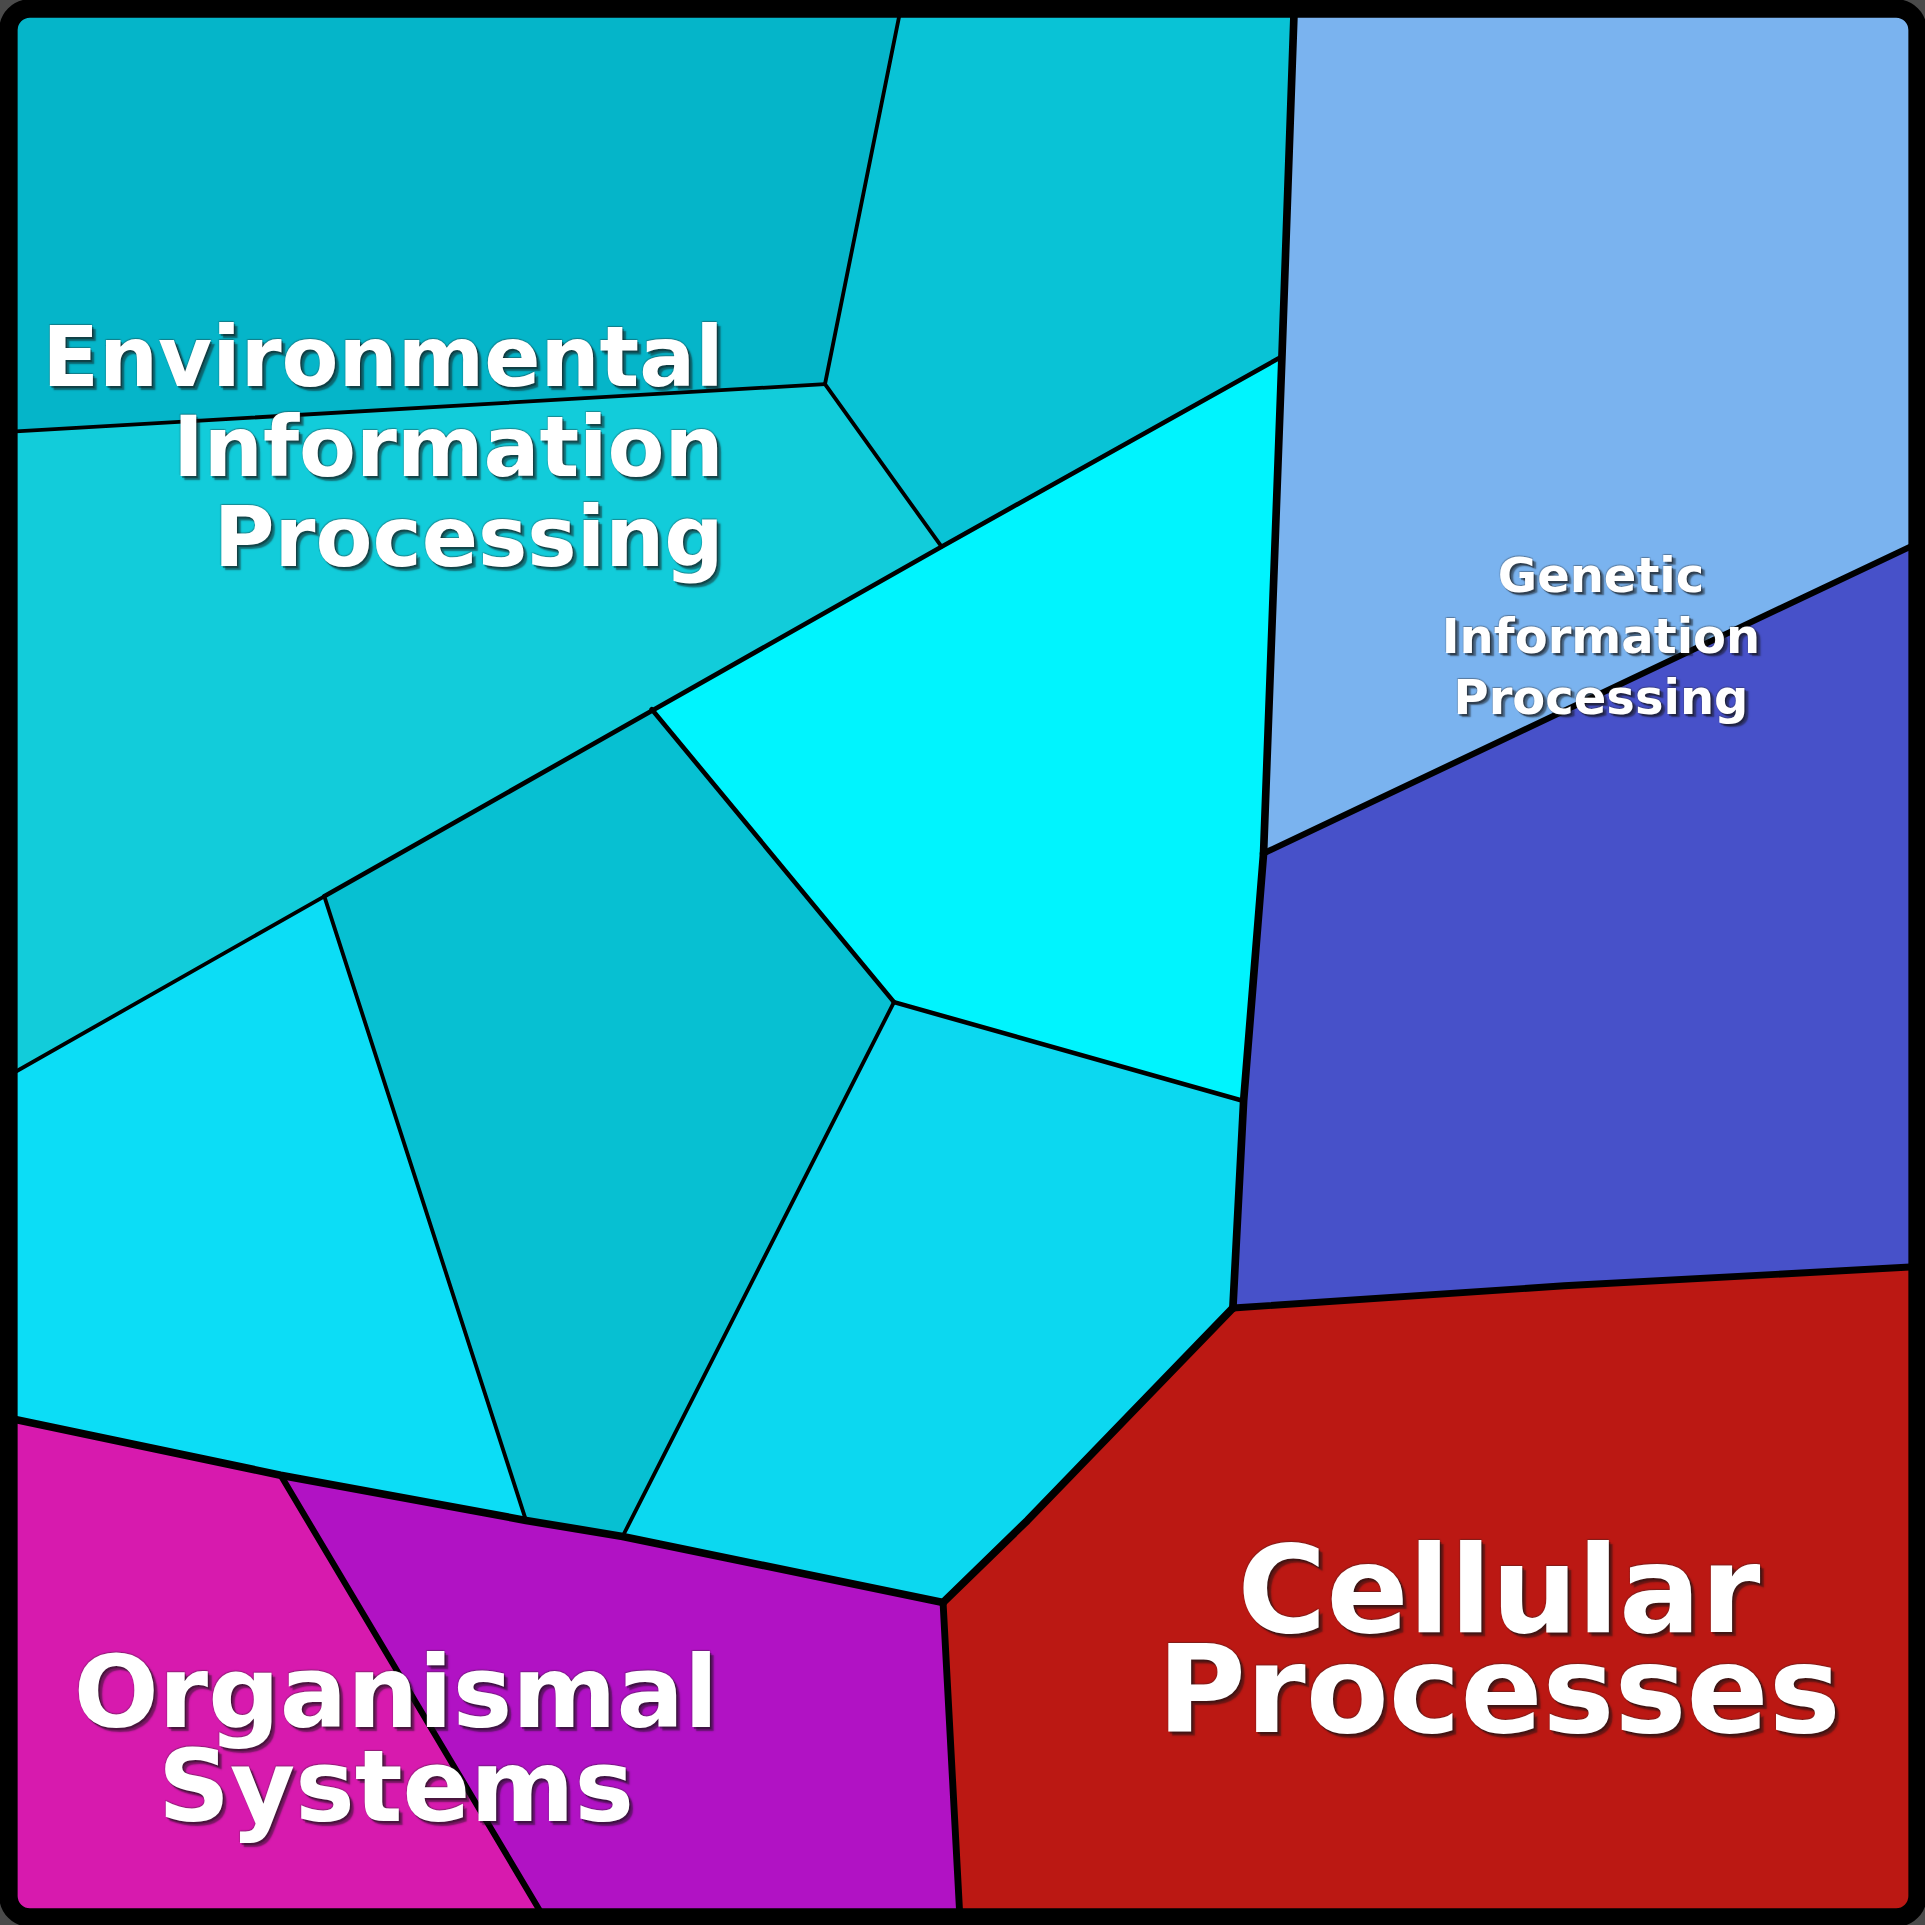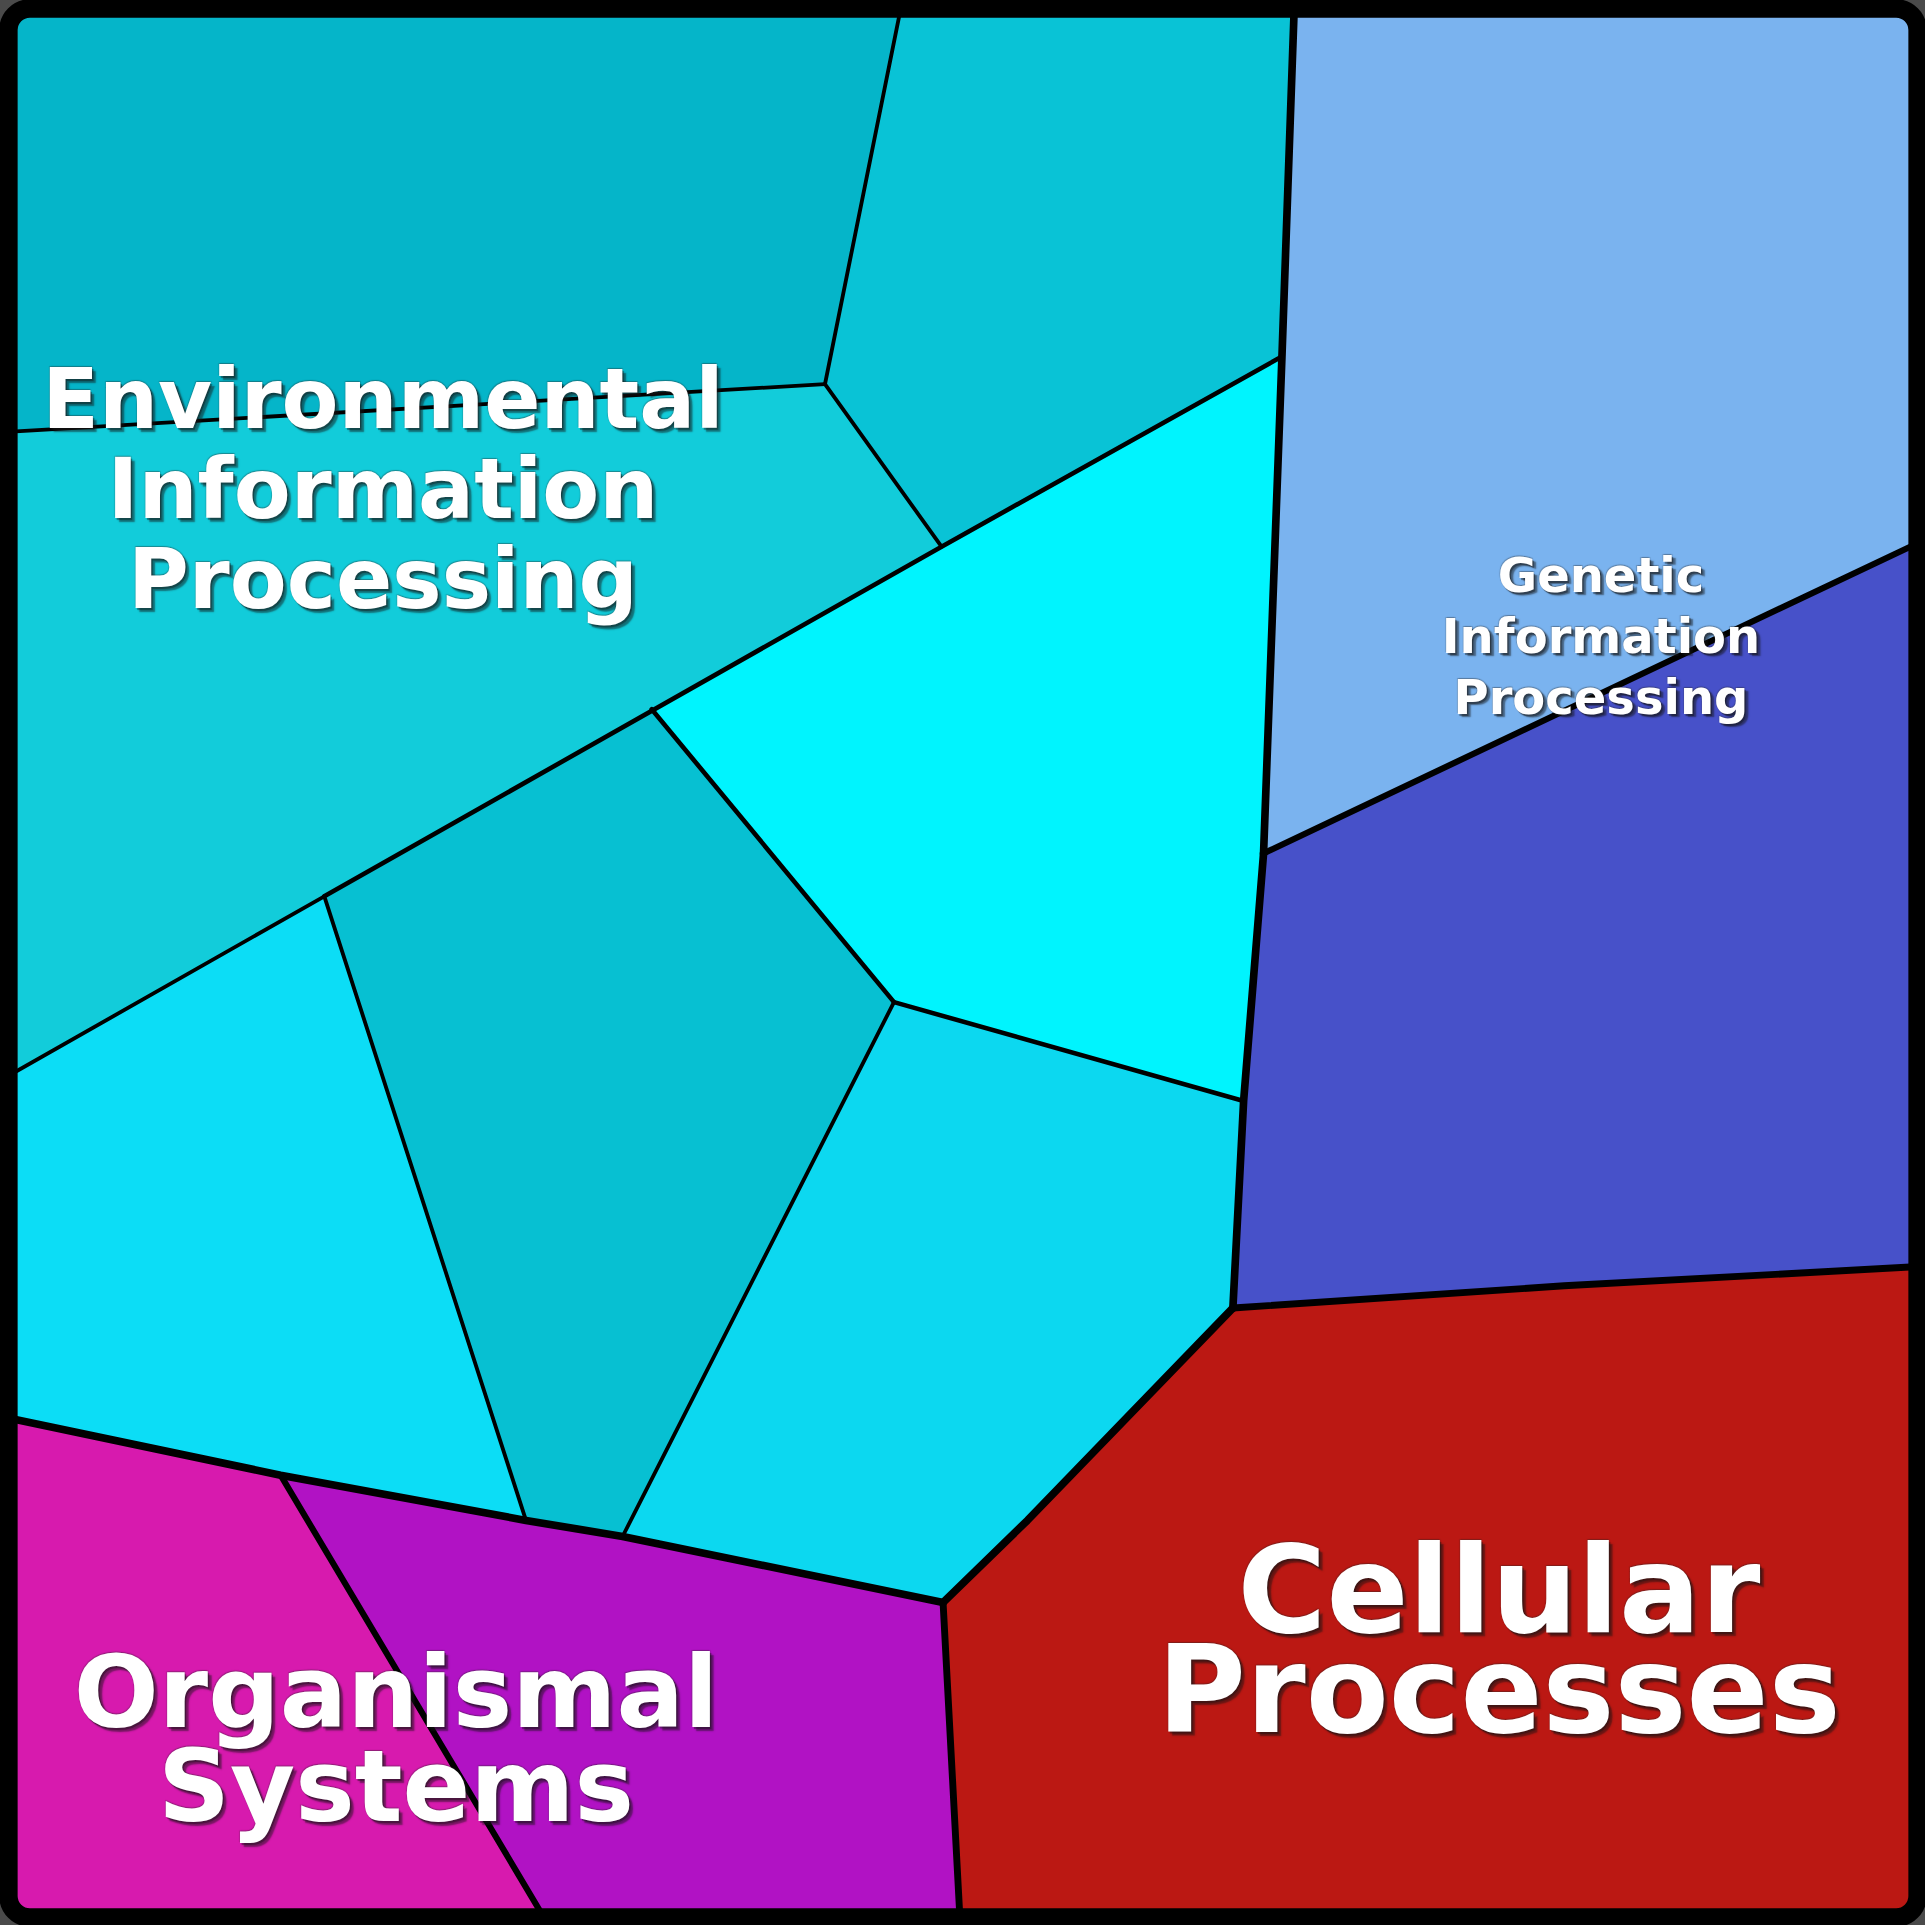--- a/index.html
+++ b/index.html
@@ -54,21 +54,21 @@
         <polyline points="1648,1113 2502,708" fill="none" stroke="#000000" stroke-width="8" stroke-linecap="round" stroke-linejoin="round"></polyline>
         <polyline points="2502,1652 2040,1677 1608,1706" fill="none" stroke="#000000" stroke-width="9" stroke-linecap="round" stroke-linejoin="round"></polyline>
         <polyline points="1608,1706 1340,1983 1230,2090" fill="none" stroke="#000000" stroke-width="10" stroke-linecap="round" stroke-linejoin="round"></polyline>
         <polyline points="13,1850 366,1924 686,1983 812,2004 1230,2090" fill="none" stroke="#000000" stroke-width="10" stroke-linecap="round" stroke-linejoin="round"></polyline>
         <polyline points="366,1924 710,2502" fill="none" stroke="#000000" stroke-width="8" stroke-linecap="round" stroke-linejoin="round"></polyline>
         <polyline points="1230,2090 1252,2502" fill="none" stroke="#000000" stroke-width="9" stroke-linecap="round" stroke-linejoin="round"></polyline>
       </g>
       <rect x="11" y="11" width="2490" height="2490" rx="28" fill="none" stroke="#000000" stroke-width="24"></rect>
     </svg>
 
-  <div class="label" style="left: 383px; top: 490px; font-size: 83px; line-height: 90px;">
+  <div class="label" style="left: 383px; top: 448px; font-size: 83px; line-height: 90px; text-align: right;">
     <div>Environmental</div>
     <div>Information</div>
     <div>Processing</div>
   </div>
 
   <div class="label" style="left: 1601px; top: 636px; font-size: 48px; line-height: 61px;">
     <div>Genetic</div>
     <div>Information</div>
     <div>Processing</div>
   </div>

